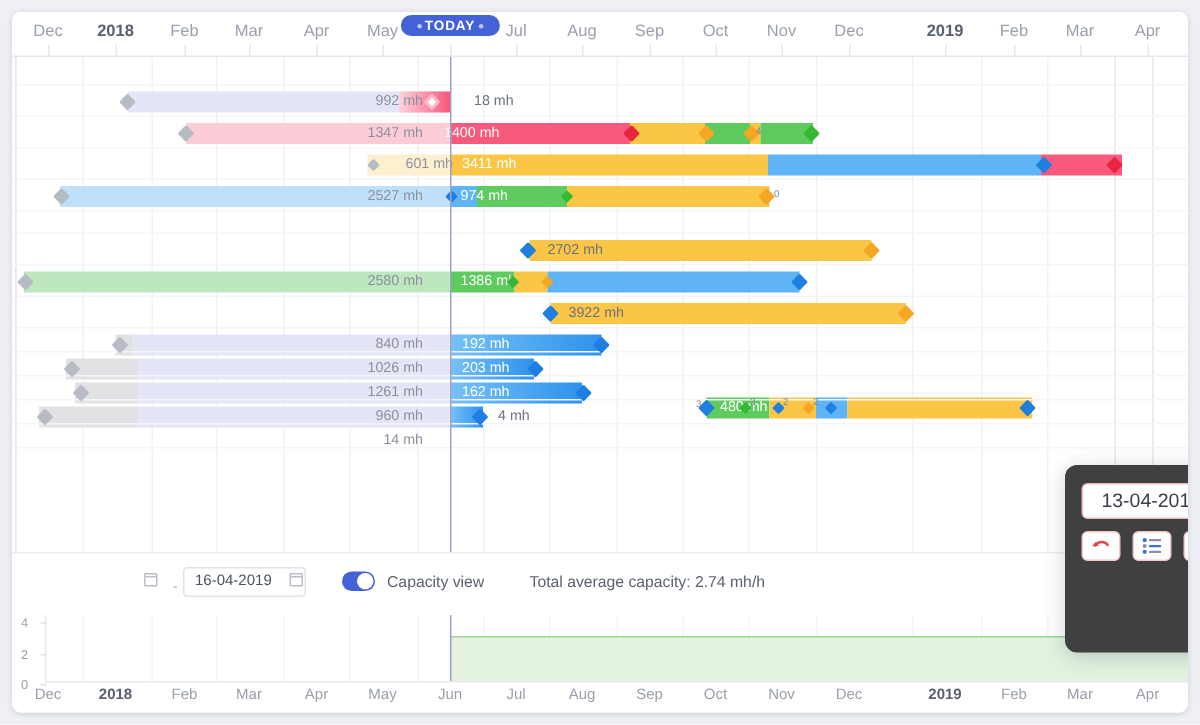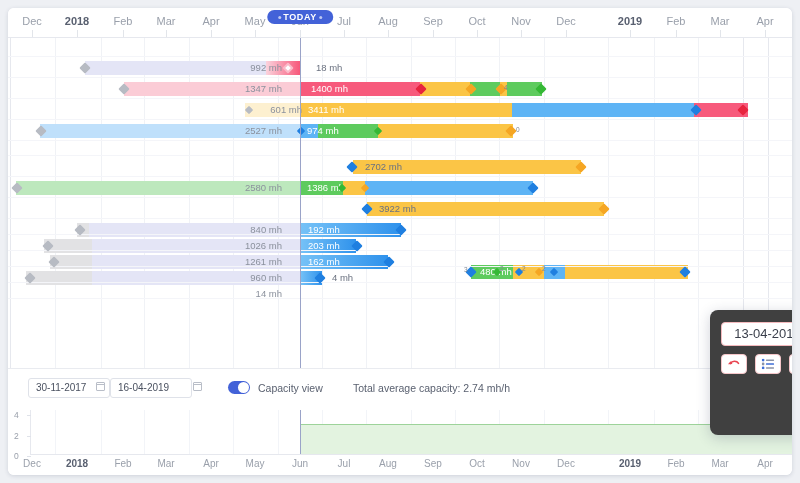--- a/index.html
+++ b/index.html
@@ -214,21 +214,21 @@
           <div class="dia white-pink" style="left: 276px;"></div>
         </div>
         <div class="row" style="top: 42px;">
           <div class="bar plan-pink" style="left: 116px; width: 176px;"></div>
           <div class="bar solid-pink" style="left: 292px; width: 120px;"></div>
           <div class="bar solid-yellow" style="left: 412px; width: 50px;"></div>
           <div class="bar solid-green" style="left: 462px; width: 30px;"></div>
           <div class="bar solid-yellow" style="left: 492px; width: 7px;"></div>
           <div class="bar solid-green" style="left: 499px; width: 35px;"></div>
           <div class="blabel lbl-grey right" style="left: 222px; width: 52px;">1347 mh</div>
-          <div class="blabel lbl-white" style="left: 303px; width: 60px;">1400 mh</div>
+          <div class="blabel lbl-white" style="left: 288px; width: 60px;">1400 mh</div>
           <div class="dia grey" style="left: 112px;"></div>
           <div class="dia red" style="left: 409px;"></div>
           <div class="dia yellow" style="left: 459px;"></div>
           <div class="dia yellow" style="left: 489px;"></div>
           <div class="dia green" style="left: 529px;"></div>
           <div class="sup" style="left: 496px; top: 4px;">4</div>
         </div>
         <div class="row" style="top: 63px;">
           <div class="bar plan-yellow" style="left: 237px; width: 55px;"></div>
           <div class="bar solid-yellow" style="left: 292px; width: 212px;"></div>
@@ -345,24 +345,23 @@
         <div class="rowsep" style="top: 180px;"></div>
         <div class="rowsep" style="top: 196px;"></div>
         <div class="rowsep" style="top: 212px;"></div>
         <div class="rowsep" style="top: 228px;"></div>
         <div class="rowsep" style="top: 244px;"></div>
         <div class="rowsep" style="top: 260px;"></div>
       </div>
   </div>
 
   <div class="ctrl">
-    <div class="dbox" style="left:20px;width:82px;">30-11-2017</div>
     <div class="cal-ic" style="left:88px;"></div>
     <div class="dash" style="left:107px;">-</div>
-    <div class="dbox" style="left:102px;width:82px;">16-04-2019</div>
+    <div class="dbox" style="left:114px;width:82px;">16-04-2019</div>
     <div class="cal-ic" style="left:185px;"></div>
 
     <div class="toggle" style="left:220px;">
       <div class="knob"></div>
     </div>
     <div class="ctext" style="left:250px;">Capacity view</div>
     <div class="ctext" style="left:345px;">Total average capacity: 2.74 mh/h</div>
   </div>
 
   <div class="cap">

